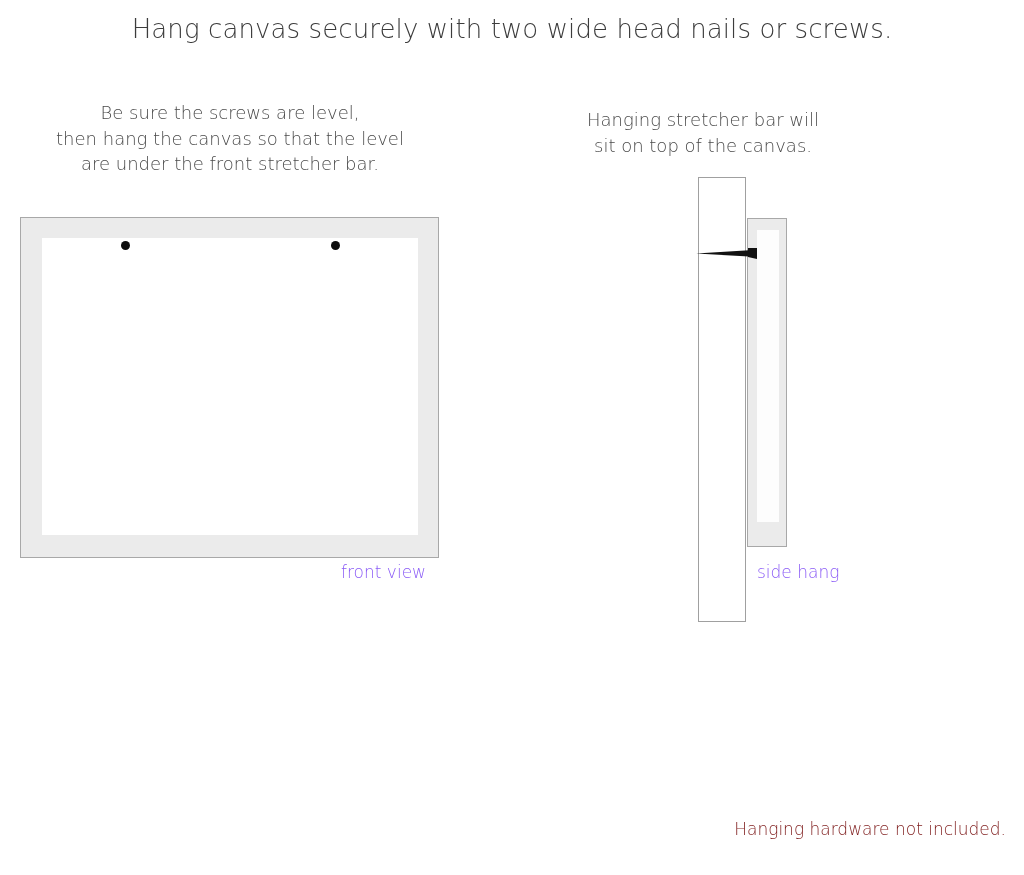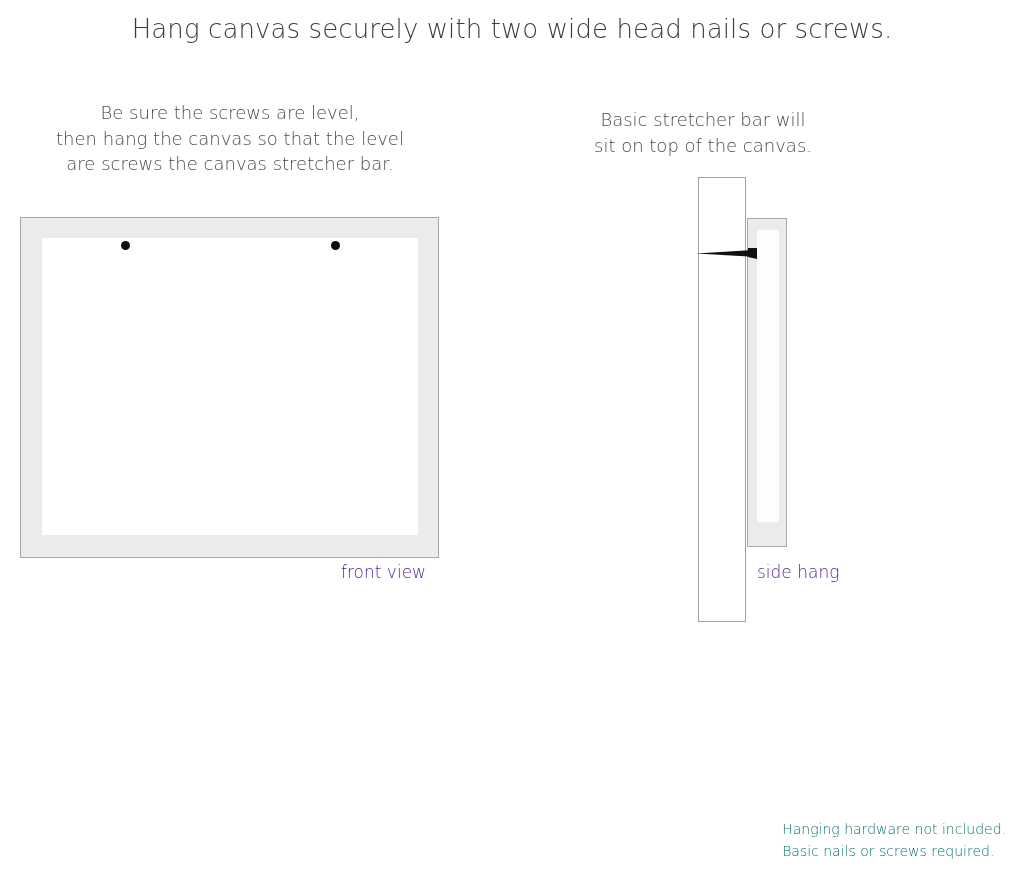--- a/index.html
+++ b/index.html
@@ -92,21 +92,21 @@
     border-radius: 50%;
     background: #0d0d0d;
   }
   .screw-dot.left  { left: 101px; top: 24px; }
   .screw-dot.right { left: 311px; top: 24px; }
 
   .view-label {
     position: absolute;
     font-size: 17px;
     font-weight: 300;
-    color: #4c1d95;
+    color: #8b5cf6;
     white-space: nowrap;
   }
   .label-front { left: 341px; top: 562px; }
   .label-side  { left: 757px; top: 562px; }
 
   
   .side-view {
     position: absolute;
     left: 690px;
     top: 170px;
@@ -150,43 +150,43 @@
     top: 72px;
     width: 76px;
     height: 22px;
   }
 
   
   .footer {
     position: absolute;
     right: 18px;
     top: 818px;
-    text-align: left;
-    font-size: 14px;
+    text-align: center;
+    font-size: 17px;
     font-weight: 300;
     line-height: 22px;
-    color: #0f766e;
+    color: #7f1d1d;
   }
   .footer .line { display: block; white-space: nowrap; }
 </style>
 </head>
 <body>
 
 <div class="stage">
 
   <div class="title">Hang canvas securely with two wide head nails or screws.</div>
 
   <div class="caption caption-left">
     <span class="line">Be sure the screws are level,</span>
     <span class="line">then hang the canvas so that the level</span>
-    <span class="line">are screws the canvas stretcher bar.</span>
+    <span class="line">are under the front stretcher bar.</span>
   </div>
 
   <div class="caption caption-right">
-    <span class="line">Basic stretcher bar will</span>
+    <span class="line">Hanging stretcher bar will</span>
     <span class="line">sit on top of the canvas.</span>
   </div>
 
   <div class="front-view">
     <div class="front-frame"></div>
     <div class="front-inner"></div>
     <div class="screw-dot left"></div>
     <div class="screw-dot right"></div>
   </div>
   <div class="view-label label-front">front view</div>
@@ -199,16 +199,15 @@
 
       <polygon points="0,11.6 53,8.2 53,14.4" fill="#111111"></polygon>
 
       <polygon points="52,6.0 61,6.0 61,17.0 52,15.0" fill="#111111"></polygon>
     </svg>
   </div>
   <div class="view-label label-side">side hang</div>
 
   <div class="footer">
     <span class="line">Hanging hardware not included.</span>
-    <span class="line">Basic nails or screws required.</span>
   </div>
 
 </div>
 
 </body></html>

